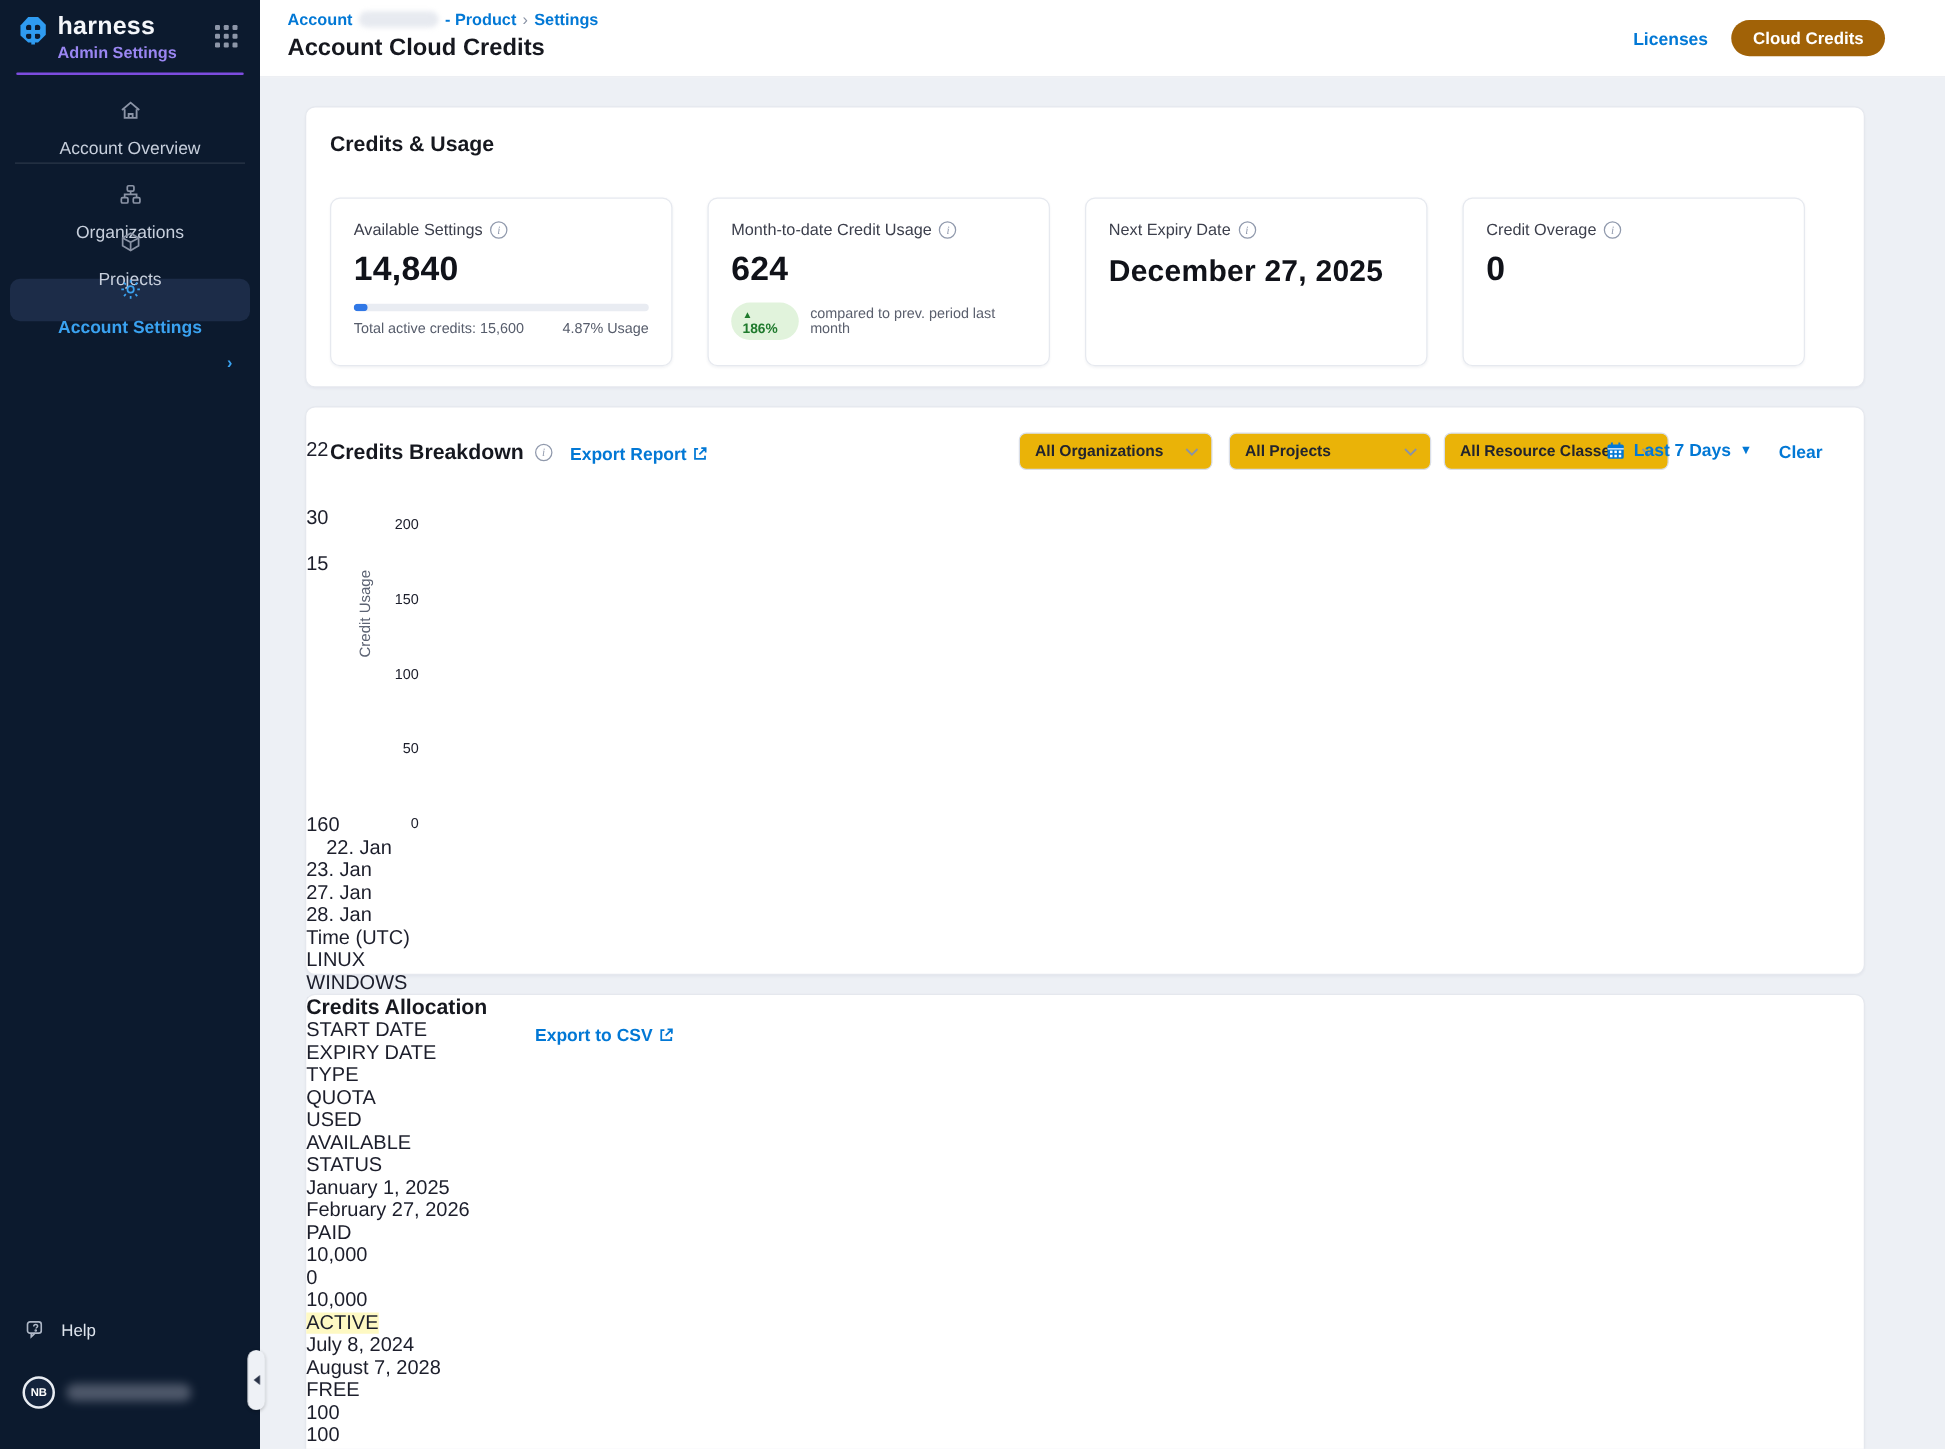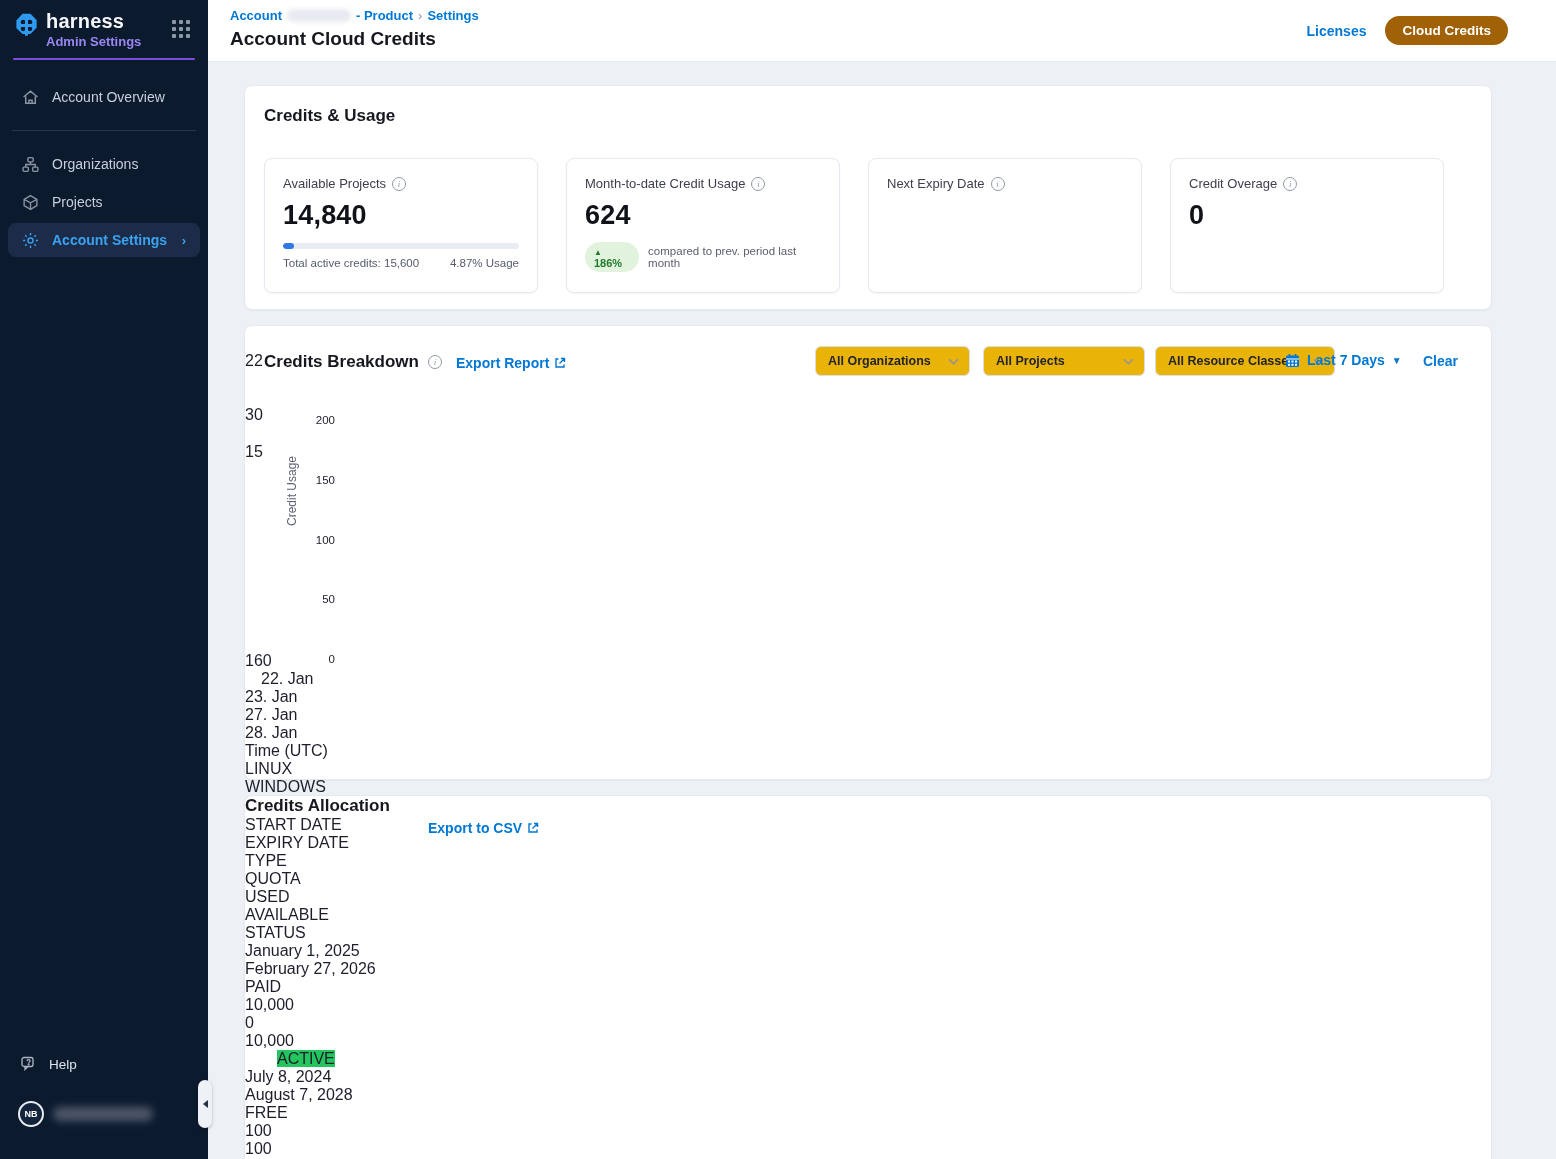--- a/index.html
+++ b/index.html
@@ -10,21 +10,21 @@
   .sidebar { position:fixed; left:0; top:0; width:208px; height:1159px; background:#0c1a2e; z-index:5; }
   .brand-row { display:flex; align-items:flex-start; padding:10px 12px 0 13px; }
   .brand-logo { width:27px; height:27px; flex:0 0 auto; margin-top:2px; }
   .brand-txt { margin-left:6px; flex:1; }
   .brand-name { color:#f4f6fa; font-size:20px; font-weight:700; letter-spacing:.2px; }
   .brand-sub { color:#9a86f2; font-size:13px; font-weight:700; margin-top:1px; }
   .grid-icon { width:22px; height:22px; display:grid; grid-template-columns:repeat(3,4px); grid-template-rows:repeat(3,4px); gap:3px; margin:10px 2px 0 6px; cursor:pointer; }
   .grid-icon i { width:4px; height:4px; border-radius:1px; background:#8d96a8; }
   .brand-underline { height:2px; background:#7d4ce0; margin:9px 13px 0 13px; border-radius:2px; }
   .nav { margin-top:20px; }
-  .nav-item { display:flex; align-items:center; gap:13px; height:34px; padding:0 14px; margin:4px 8px; border-radius:8px; color:#c7cfdc; font-size:14px; cursor:pointer; }
+  .nav-item { display:flex; align-items:center; gap:13px; height:34px; padding:0 14px; margin:4px 8px; border-radius:8px; color:#c7cfdc; font-size:14px; cursor:pointer;flex-direction:column; }
   .nav-item .nicon { width:17px; height:17px; color:#8a93a5; flex:0 0 auto; display:flex; }
   .nav-item.selected { background:#1c2c48; color:#3aa2f0; font-weight:700; }
   .nav-item.selected .nicon { color:#3aa2f0; }
   .nav-item.selected .chev { margin-left:auto; color:#3aa2f0; font-size:13px; font-weight:700; }
   .side-divider { height:1px; background:rgba(255,255,255,.13); margin:16px 12px; }
   .side-bottom { position:absolute; left:0; bottom:0; width:100%; padding:0 14px 32px 14px; }
   .help-row { display:flex; align-items:center; gap:11px; color:#dde3ec; font-size:13.5px; cursor:pointer; padding:6px 6px; }
   .help-row .nicon{ width:18px; height:18px; color:#aeb7c6; display:flex;}
   .avatar-row { display:flex; align-items:center; gap:9px; margin-top:22px; padding-left:4px; }
   .avatar { width:26px; height:26px; border-radius:50%; border:2px solid #e8ecf2; color:#fff; font-size:9px; font-weight:700; display:flex; align-items:center; justify-content:center; background:#13233c; }
@@ -215,21 +215,21 @@
     </div>
   </div>
 
   <div class="content">
 
     <section class="panel panel-usage">
       <div class="panel-title">Credits &amp; Usage</div>
       <div class="cards-row">
         <div class="stat-card">
           <div class="stat-label">
-              <span>Available Projects</span>
+              <span>Available Settings</span>
               <span class="info-i">i</span>
             </div>
           <div class="stat-value">14,840</div>
           <div class="progress">
               <i id="usage-fill" style="width: 4.87%;"></i>
             </div>
           <div class="stat-foot">
             <span>Total active credits: 15,600</span>
             <span>4.87% Usage</span>
           </div>
@@ -243,20 +243,21 @@
           <div class="badge-row">
             <span class="pct-badge">186%</span>
             <span class="badge-note">compared to prev. period last month</span>
           </div>
         </div>
         <div class="stat-card">
           <div class="stat-label">
               <span>Next Expiry Date</span>
               <span class="info-i">i</span>
             </div>
+          <div class="stat-value date">December 27, 2025</div>
         </div>
         <div class="stat-card">
           <div class="stat-label">
               <span>Credit Overage</span>
               <span class="info-i">i</span>
             </div>
           <div class="stat-value">0</div>
         </div>
       </div>
     </section>
@@ -374,21 +375,21 @@
             <div>STATUS</div>
           </div>
         <div id="tbody">
             <div class="tgrid trow">
               <div>January 1, 2025</div>
               <div>February 27, 2026</div>
               <div>PAID</div>
               <div>10,000</div>
               <div>0</div>
               <div>10,000</div>
-              <div><span class="status-badge" style="background: #22c55e; margin-left: 32px;">ACTIVE</span></div>
+              <div><span class="status-badge" style="background: #fef9c3;">ACTIVE</span></div>
             </div>
             <div class="tgrid trow">
               <div>July 8, 2024</div>
               <div>August 7, 2028</div>
               <div>FREE</div>
               <div>100</div>
               <div>100</div>
               <div>0</div>
             </div>
           </div>

